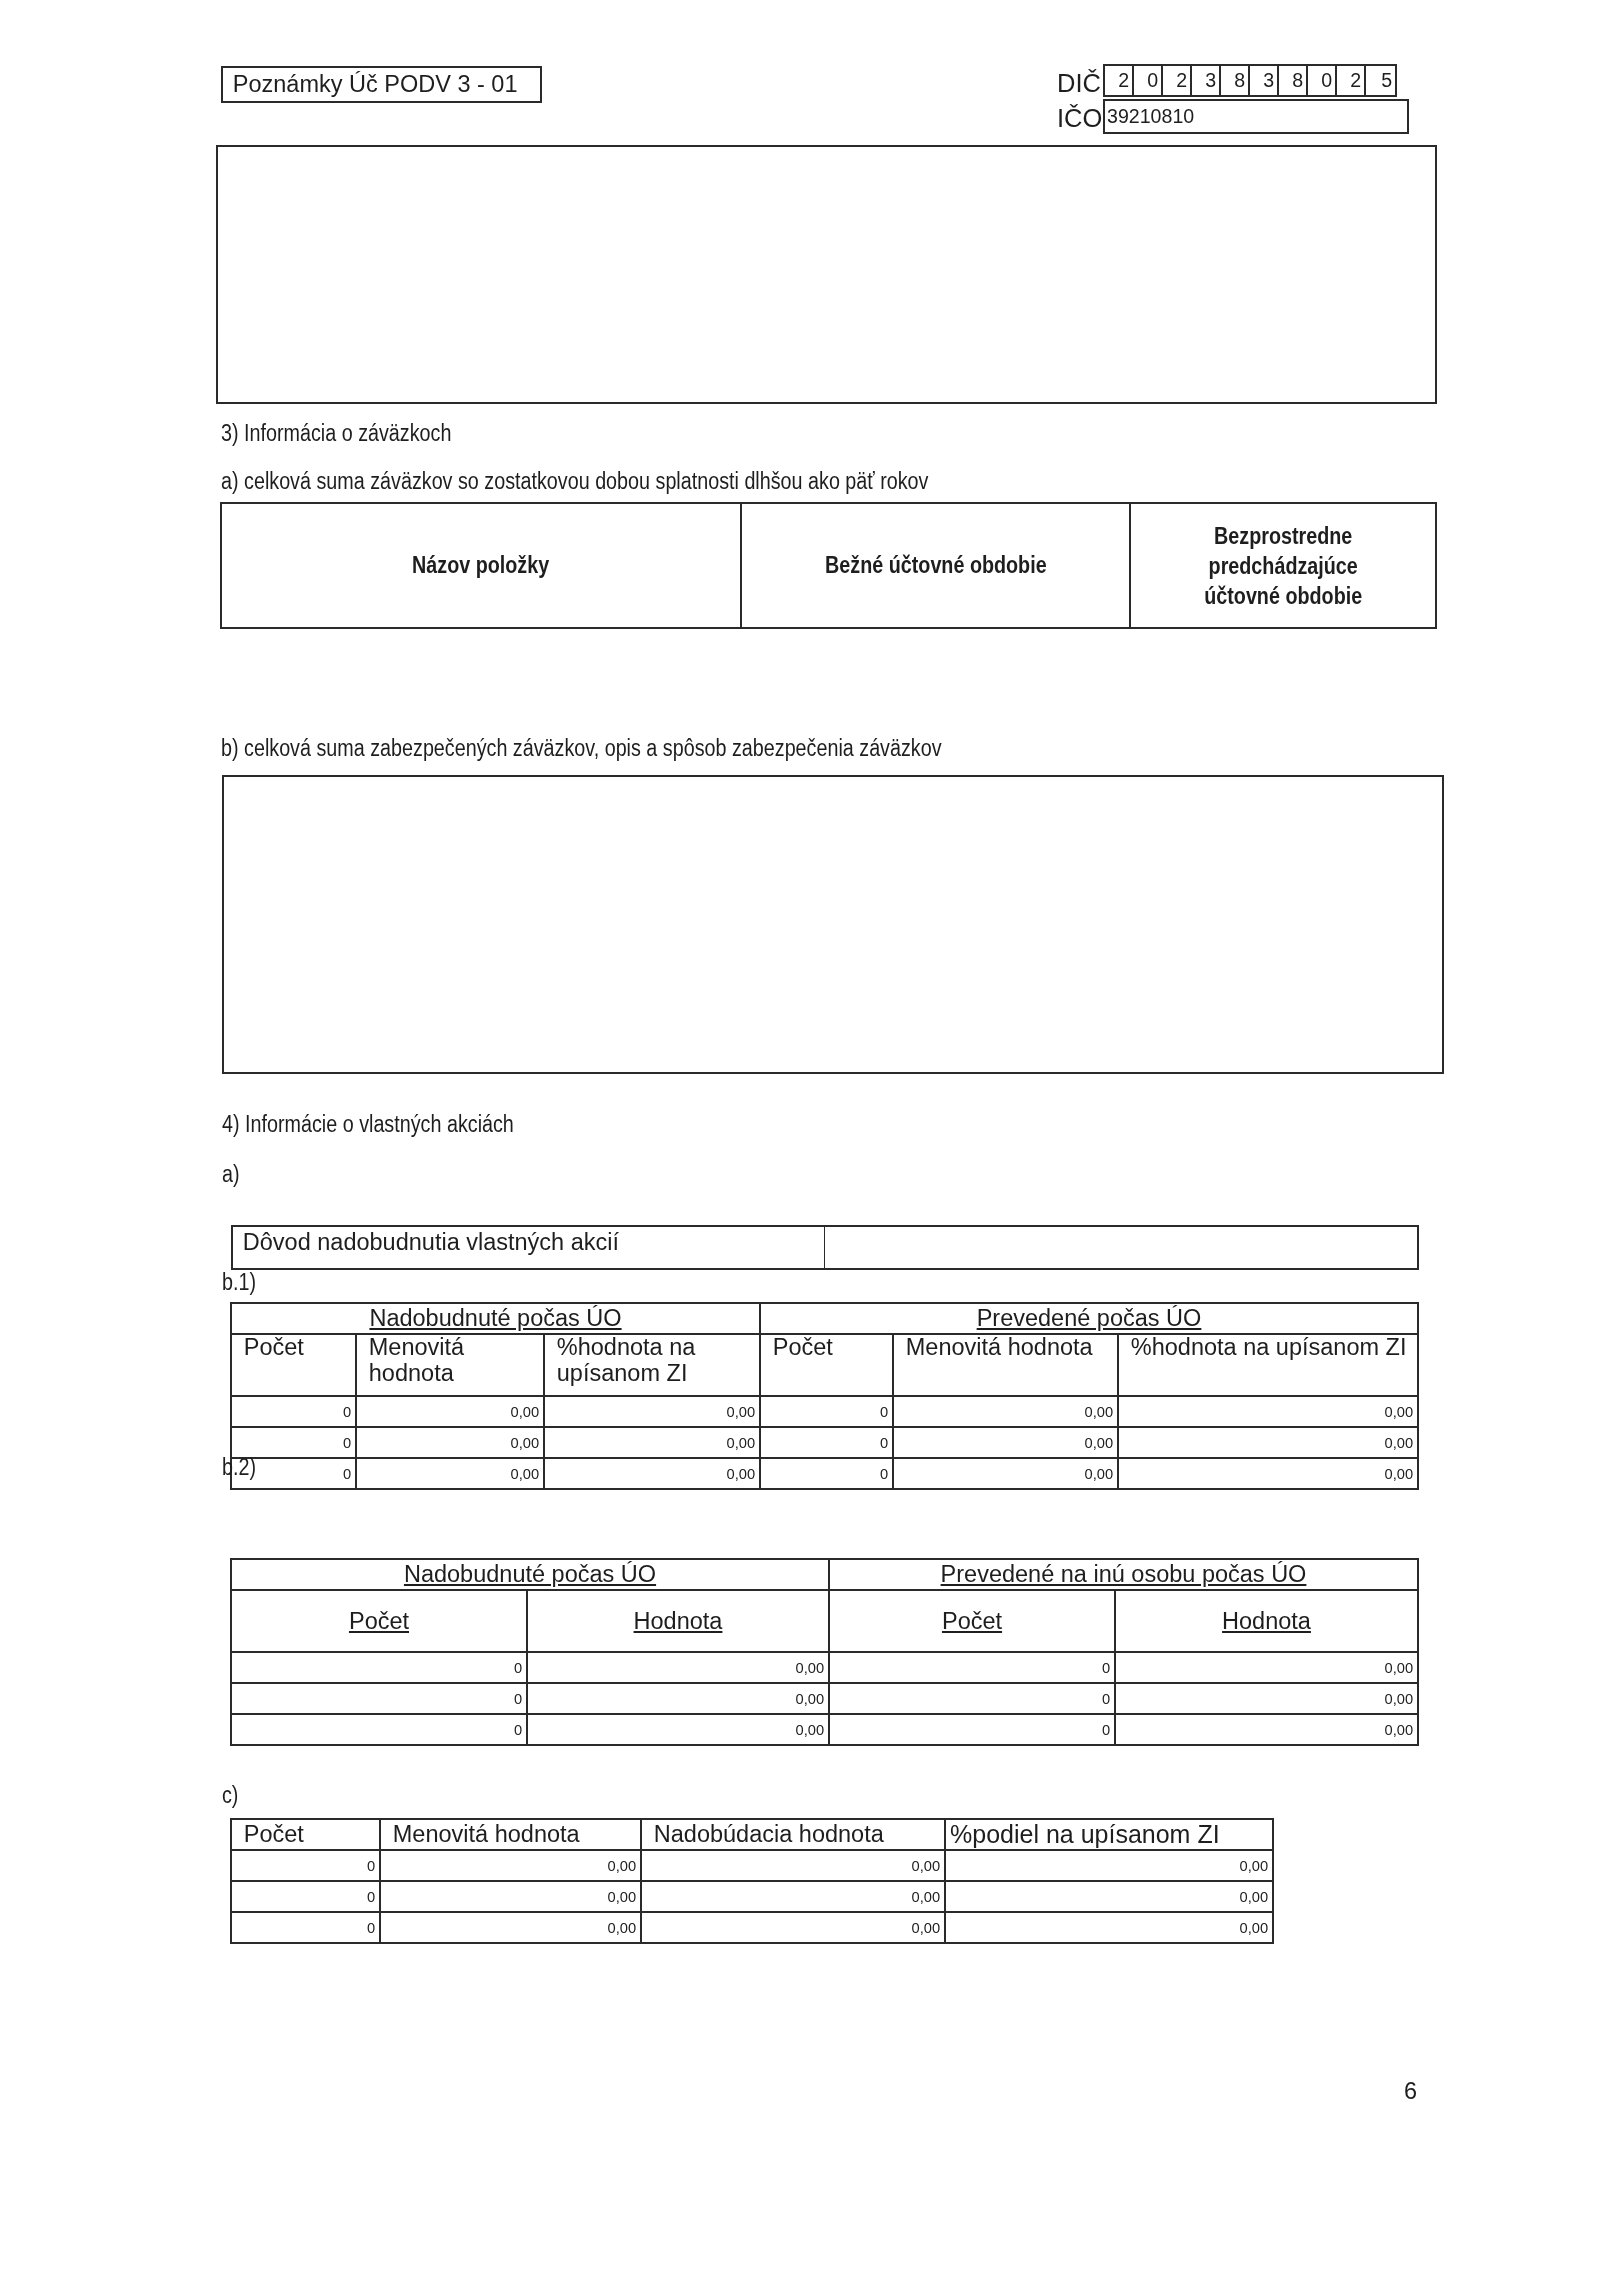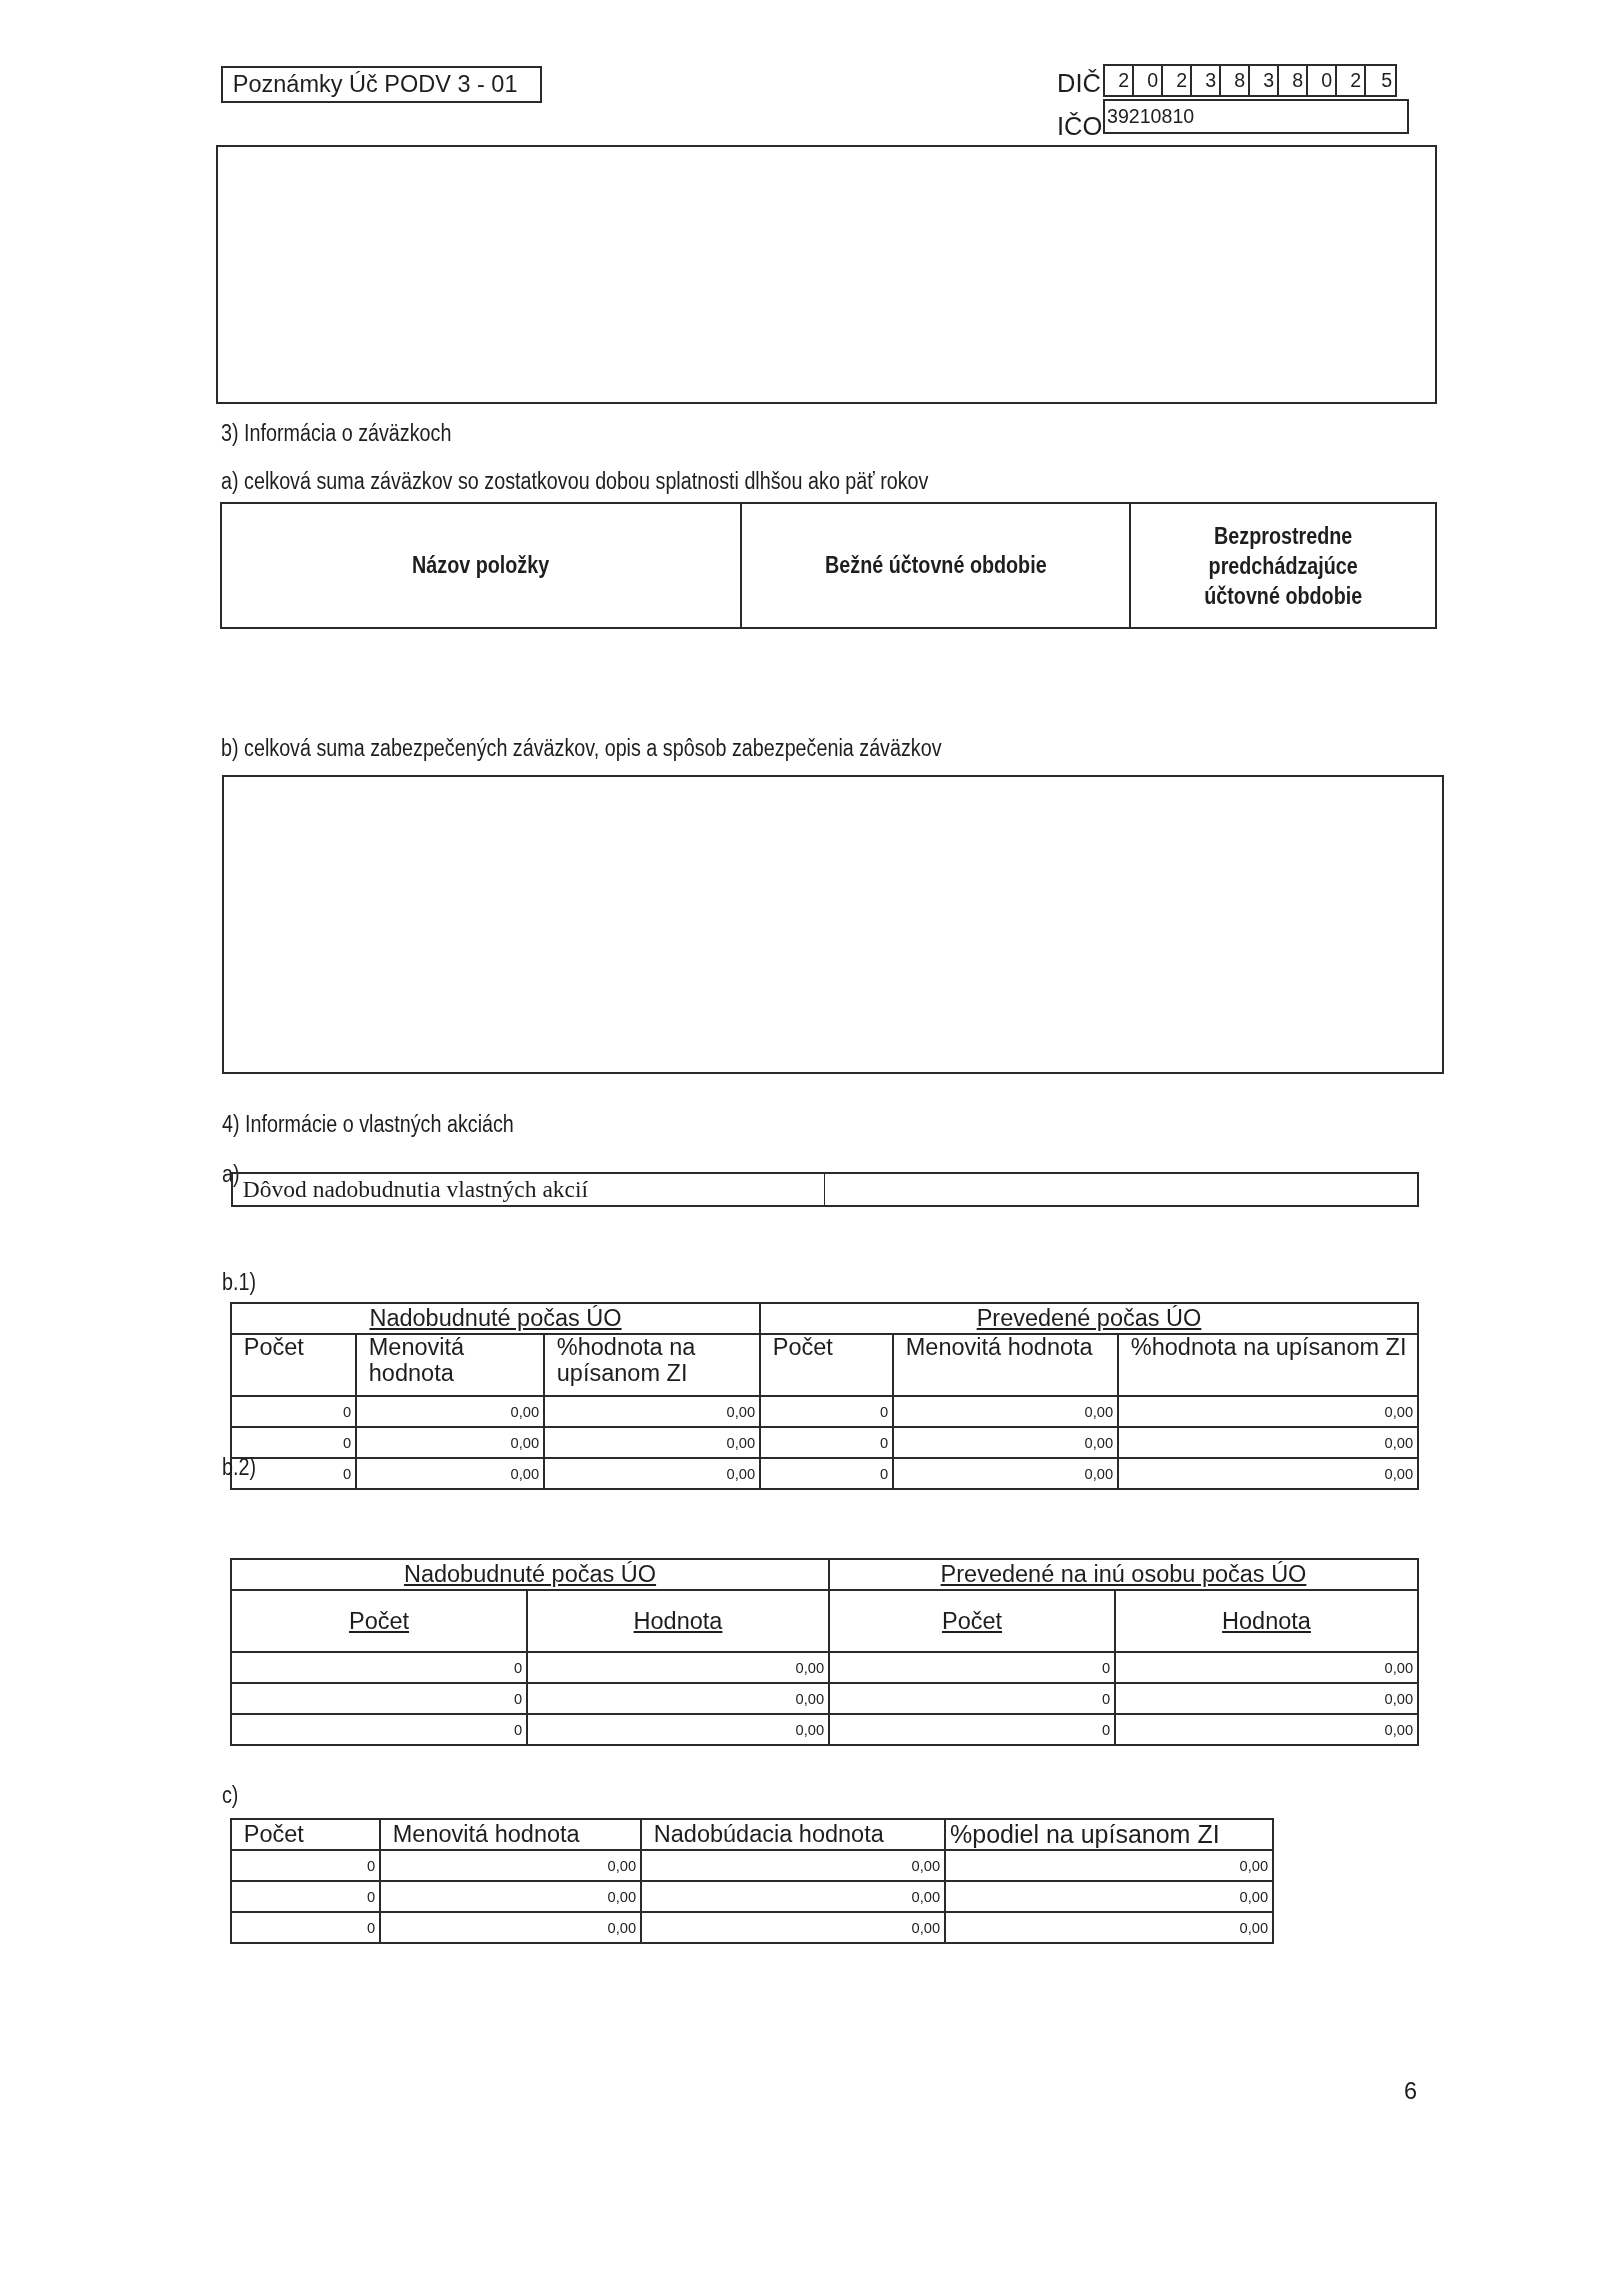--- a/index.html
+++ b/index.html
@@ -4,21 +4,21 @@
 <style>
   html, body { margin: 0; padding: 0; background: #ffffff; }
   body { width: 1620px; height: 2292px; position: relative; overflow: hidden; color: #1e1e1e; }
   .abs { position: absolute; }
   .arial { font-family: "Liberation Sans", sans-serif; }
   .box { border: 2px solid #2a2a2a; box-sizing: border-box; background: #fff; }
 
   
   .form-id { left: 221px; top: 66px; width: 321px; height: 37px; font-size: 23.5px; line-height: 33px; padding-left: 9.8px; border: 2px solid #2a2a2a; box-sizing: border-box; }
   .dic-label { left: 1057px; top: 69px; font-size: 25.5px; line-height: 29px; }
-  .ico-label { left: 1057px; top: 112px; font-size: 25.5px; line-height: 29px; }
+  .ico-label { left: 1057px; top: 104px; font-size: 25.5px; line-height: 29px; }
   .dic-cells { left: 1103px; top: 64px; height: 33px; display: flex; border: 2px solid #2a2a2a; box-sizing: border-box; }
   .dic-cell { width: 29px; height: 29px; border-right: 2px solid #2a2a2a; font-size: 19.6px; line-height: 29px; text-align: right; padding-right: 2.9px; box-sizing: border-box; }
   .dic-cell:last-child { border-right: none; }
   .ico-box { left: 1103px; top: 99px; width: 306px; height: 35px; border: 2px solid #2a2a2a; box-sizing: border-box; font-size: 19.6px; line-height: 31px; padding-left: 2px; }
   .label { font-size: 23.5px; white-space: nowrap; }
   .cond { transform: scaleX(0.84); transform-origin: left center; display: inline-block; }
 
   table { border-collapse: collapse; font-family: "Liberation Sans", sans-serif; }
   td { border: 2px solid #2a2a2a; padding: 0 3.9px; box-sizing: border-box; }
   .t3 td { font-size: 23.5px; }
@@ -63,21 +63,21 @@
   </tr>
 </tbody>
   </table>
 
 <div class="abs label" style="left:221px; top:735px;"><span class="cond arial">b) celková suma zabezpečených záväzkov, opis a spôsob zabezpečenia záväzkov</span></div>
 <div class="abs box" style="left:222px; top:775px; width:1222px; height:299px;"></div>
 
 <div class="abs label" style="left:222px; top:1111px;"><span class="cond arial">4) Informácie o vlastných akciách</span></div>
 <div class="abs label" style="left:222px; top:1161px;"><span class="cond arial">a)</span></div>
 
-<table class="abs" style="left:231px; top:1172px; width:1188px; height:35px; border:2.9px solid #2a2a2a;font-family:Liberation Serif, serif;">
+<table class="abs" style="left:231px; top:1225px; width:1188px; height:45px; border:2.9px solid #2a2a2a;">
   <tbody>
       <tr>
     <td style="width:592px; border-width:1px 1px 1px 0; font-size:23.5px; vertical-align:top; padding:2px 9.8px;">Dôvod nadobudnutia vlastných akcií</td>
     <td style="border:none;"></td>
   </tr>
 </tbody>
   </table>
 
 <div class="abs label" style="left:222px; top:1269px;"><span class="cond arial">b.1)</span></div>
 

